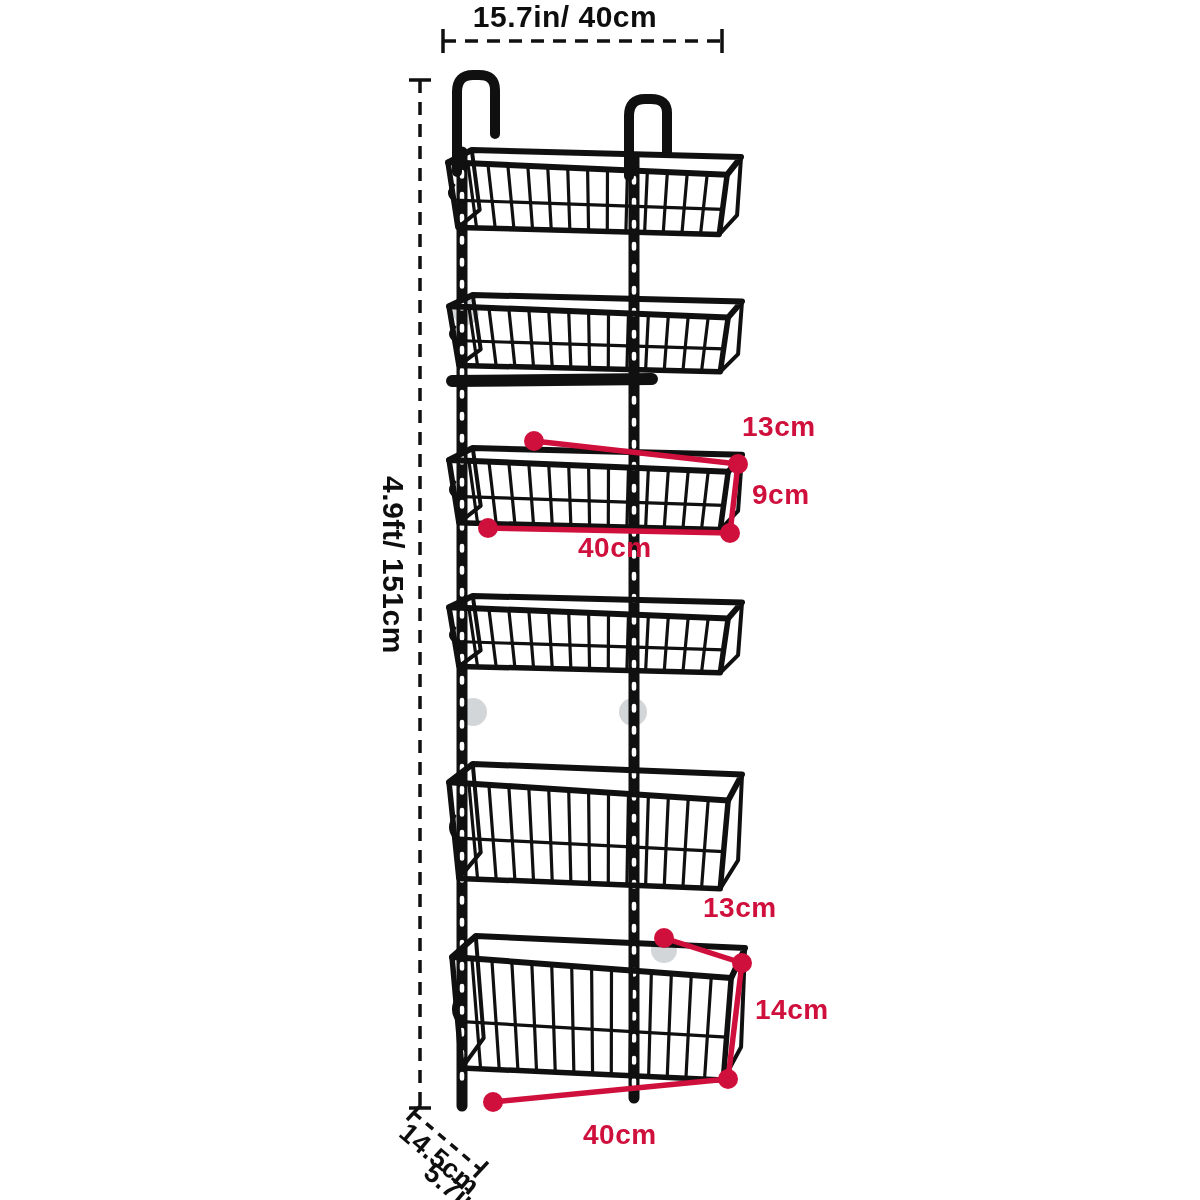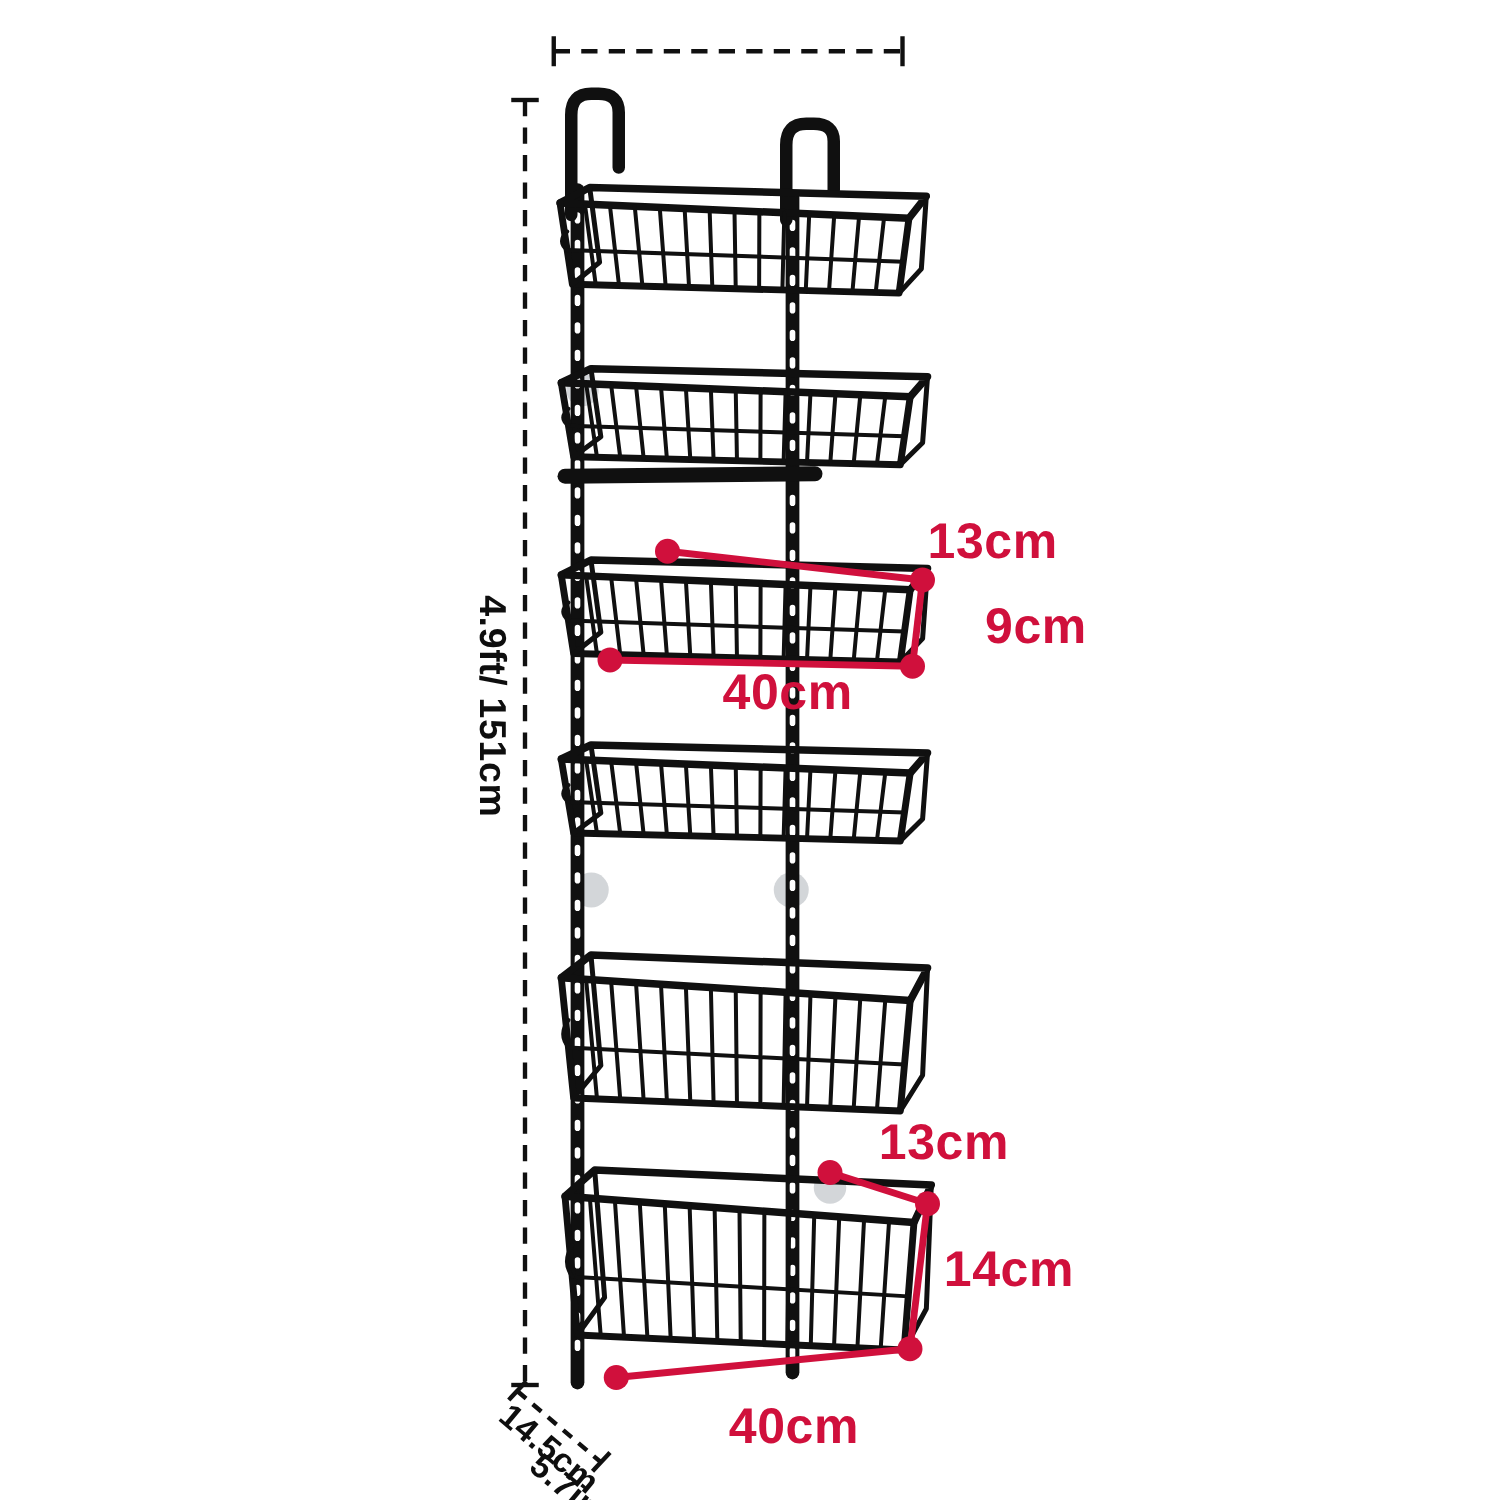--- a/index.html
+++ b/index.html
@@ -7,21 +7,21 @@
     position:relative;width:1200px;height:1200px;background:#ffffff;
     overflow:hidden;font-family:"Liberation Sans",sans-serif;
   }
   .stage svg{position:absolute;left:0;top:0;}
   .lbl{
     position:absolute;font-weight:700;color:#0e0e0e;white-space:nowrap;
     line-height:1;letter-spacing:0.5px;
   }
   .lbl.center{text-align:center;}
   .fs30{font-size:30px;}
-  .fs33{font-size:40px;}
+  .fs33{font-size:28px;}
   .fs27{font-size:27px;}
   .rot90{transform:rotate(90deg);}
   .rot40{transform:rotate(40deg);}
 </style>
 </head>
 <body>
 
 <div class="stage">
 
   <svg width="1200" height="1200" viewBox="0 0 1200 1200">
@@ -93,26 +93,27 @@
       <circle cx="738" cy="464" r="10"></circle>
       <circle cx="730" cy="533" r="10"></circle>
       <circle cx="488" cy="528" r="10"></circle>
       <circle cx="664" cy="938" r="10"></circle>
       <circle cx="742" cy="963" r="10"></circle>
       <circle cx="728" cy="1079" r="10"></circle>
       <circle cx="493" cy="1102" r="10"></circle>
     </g>
   </svg>
 
+  <div class="lbl center fs30" style="left:440px;top:2px;width:250px;">15.7in/ 40cm</div>
 
   <div class="lbl center fs30 rot90" style="left:283px;top:550px;width:220px;">4.9ft/ 151cm</div>
 
   <div class="lbl fs33" style="left: 742px; top: 413px; color: rgb(208, 16, 60);">13cm</div>
 
-  <div class="lbl fs33" style="left: 788px; top: 481px; color: rgb(208, 16, 60);">9cm</div>
+  <div class="lbl fs33" style="left: 752px; top: 481px; color: rgb(208, 16, 60);">9cm</div>
 
   <div class="lbl fs33" style="left: 578px; top: 534px; color: rgb(208, 16, 60);">40cm</div>
 
   <div class="lbl fs33" style="left: 703px; top: 894px; color: rgb(208, 16, 60);">13cm</div>
 
   <div class="lbl fs33" style="left: 755px; top: 996px; color: rgb(208, 16, 60); text-align: right;">14cm</div>
 
   <div class="lbl fs33" style="left: 583px; top: 1121px; color: rgb(208, 16, 60);">40cm</div>
 
   <div class="lbl fs27 rot40" style="left:392px;top:1146px;">14.5cm</div>

